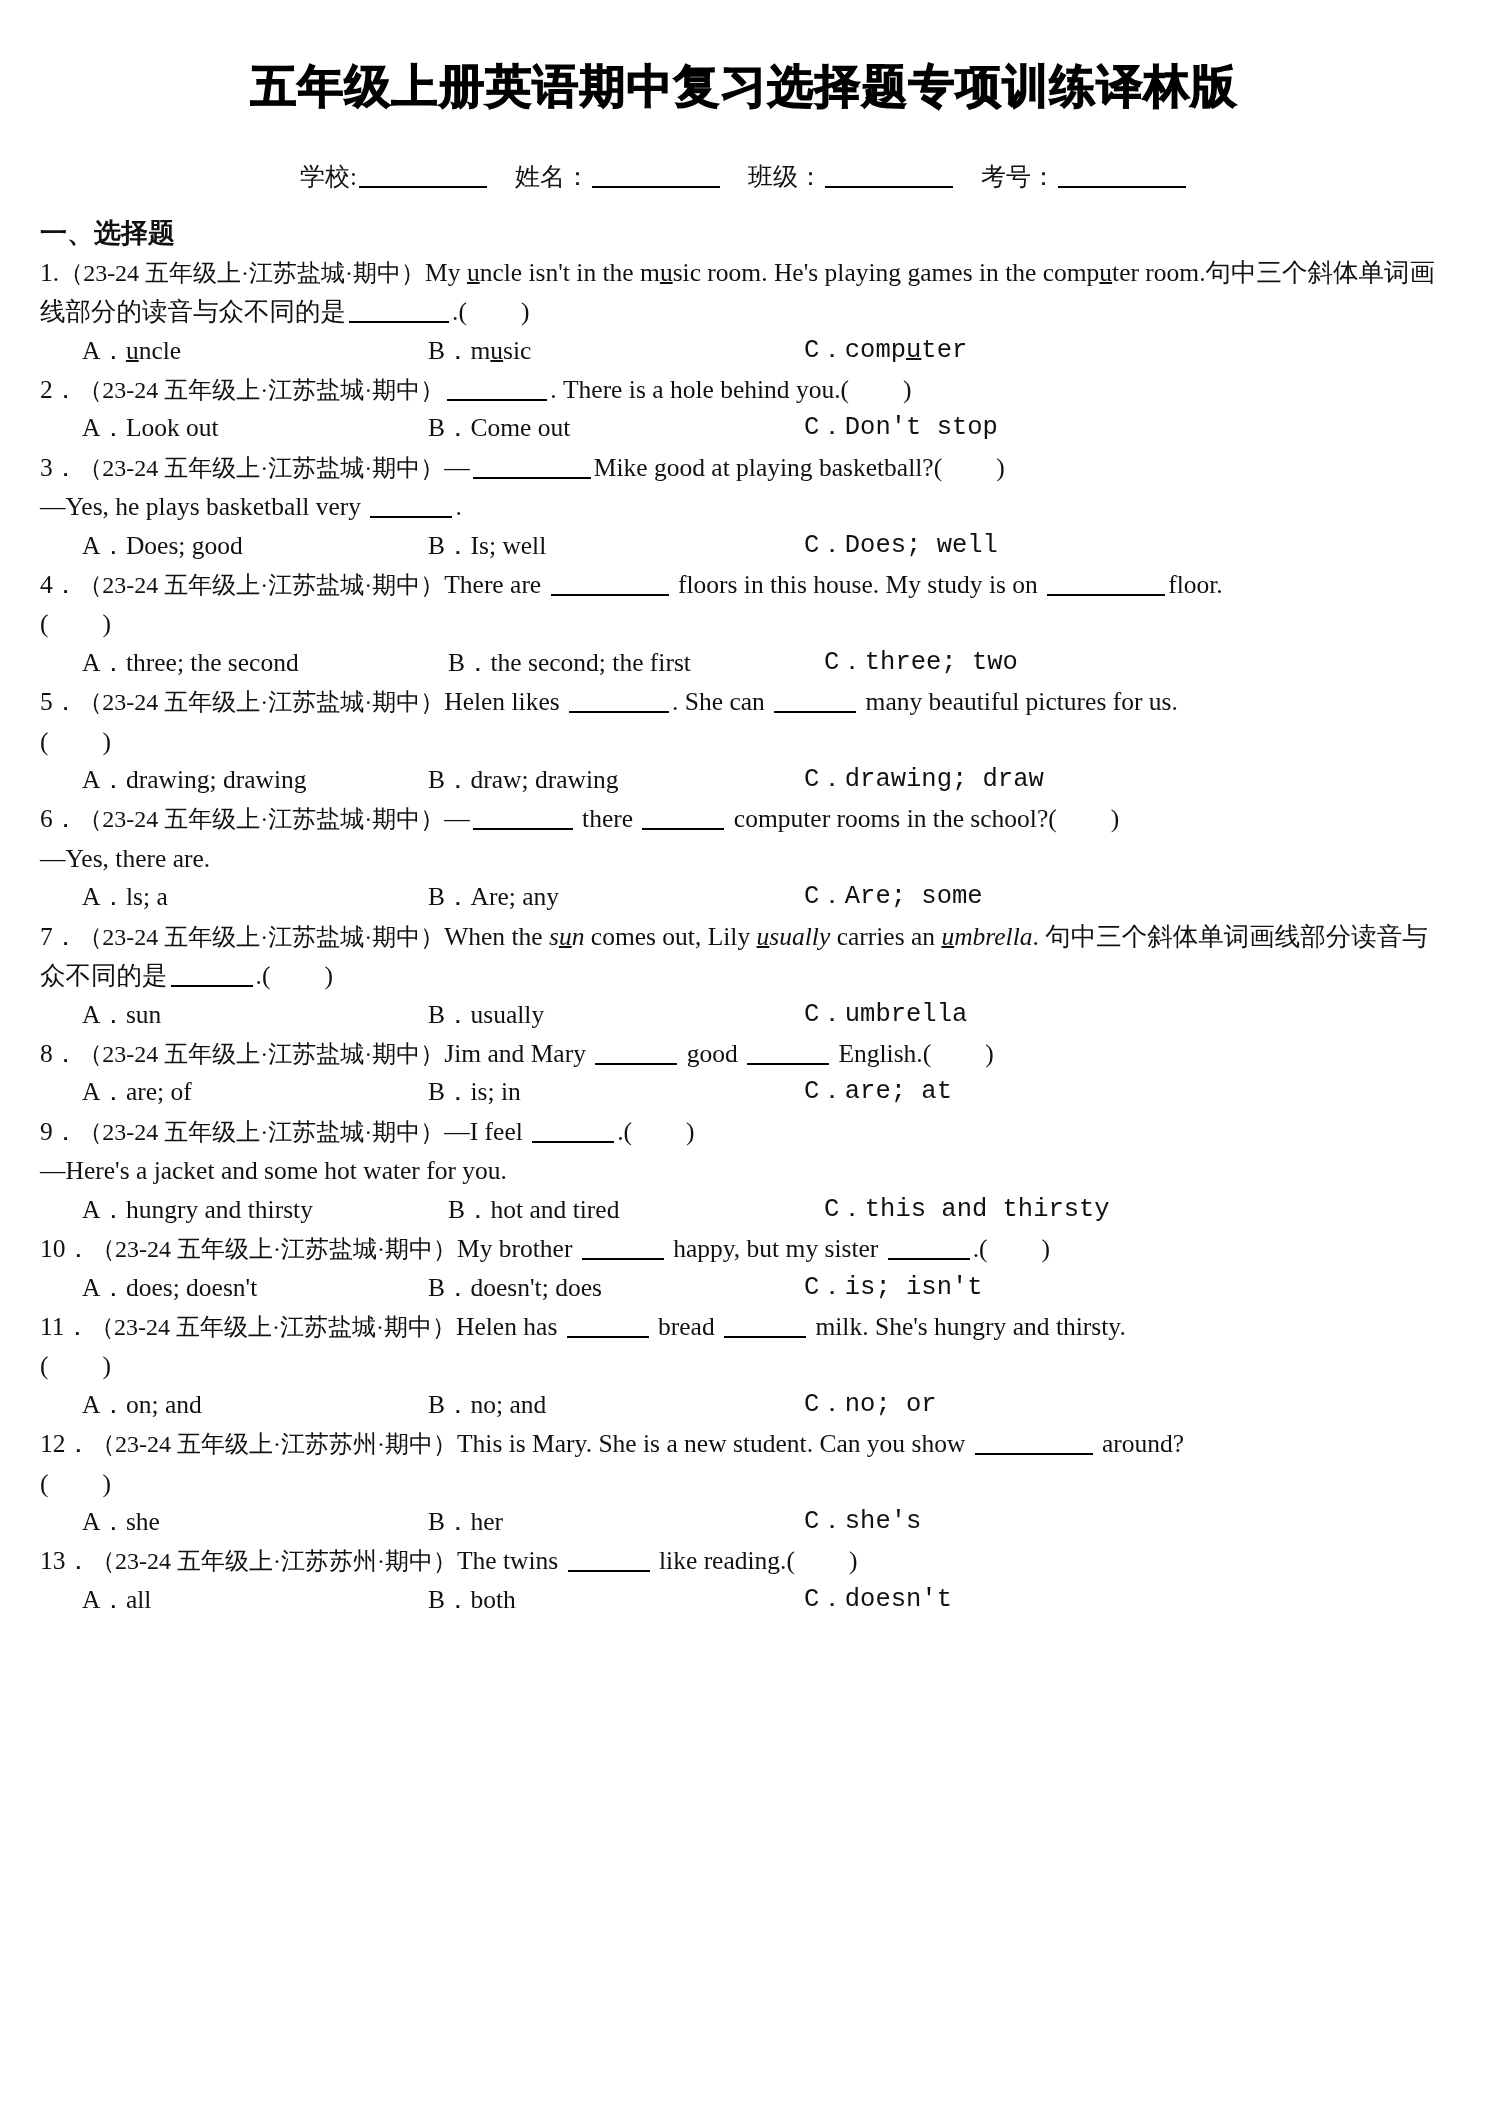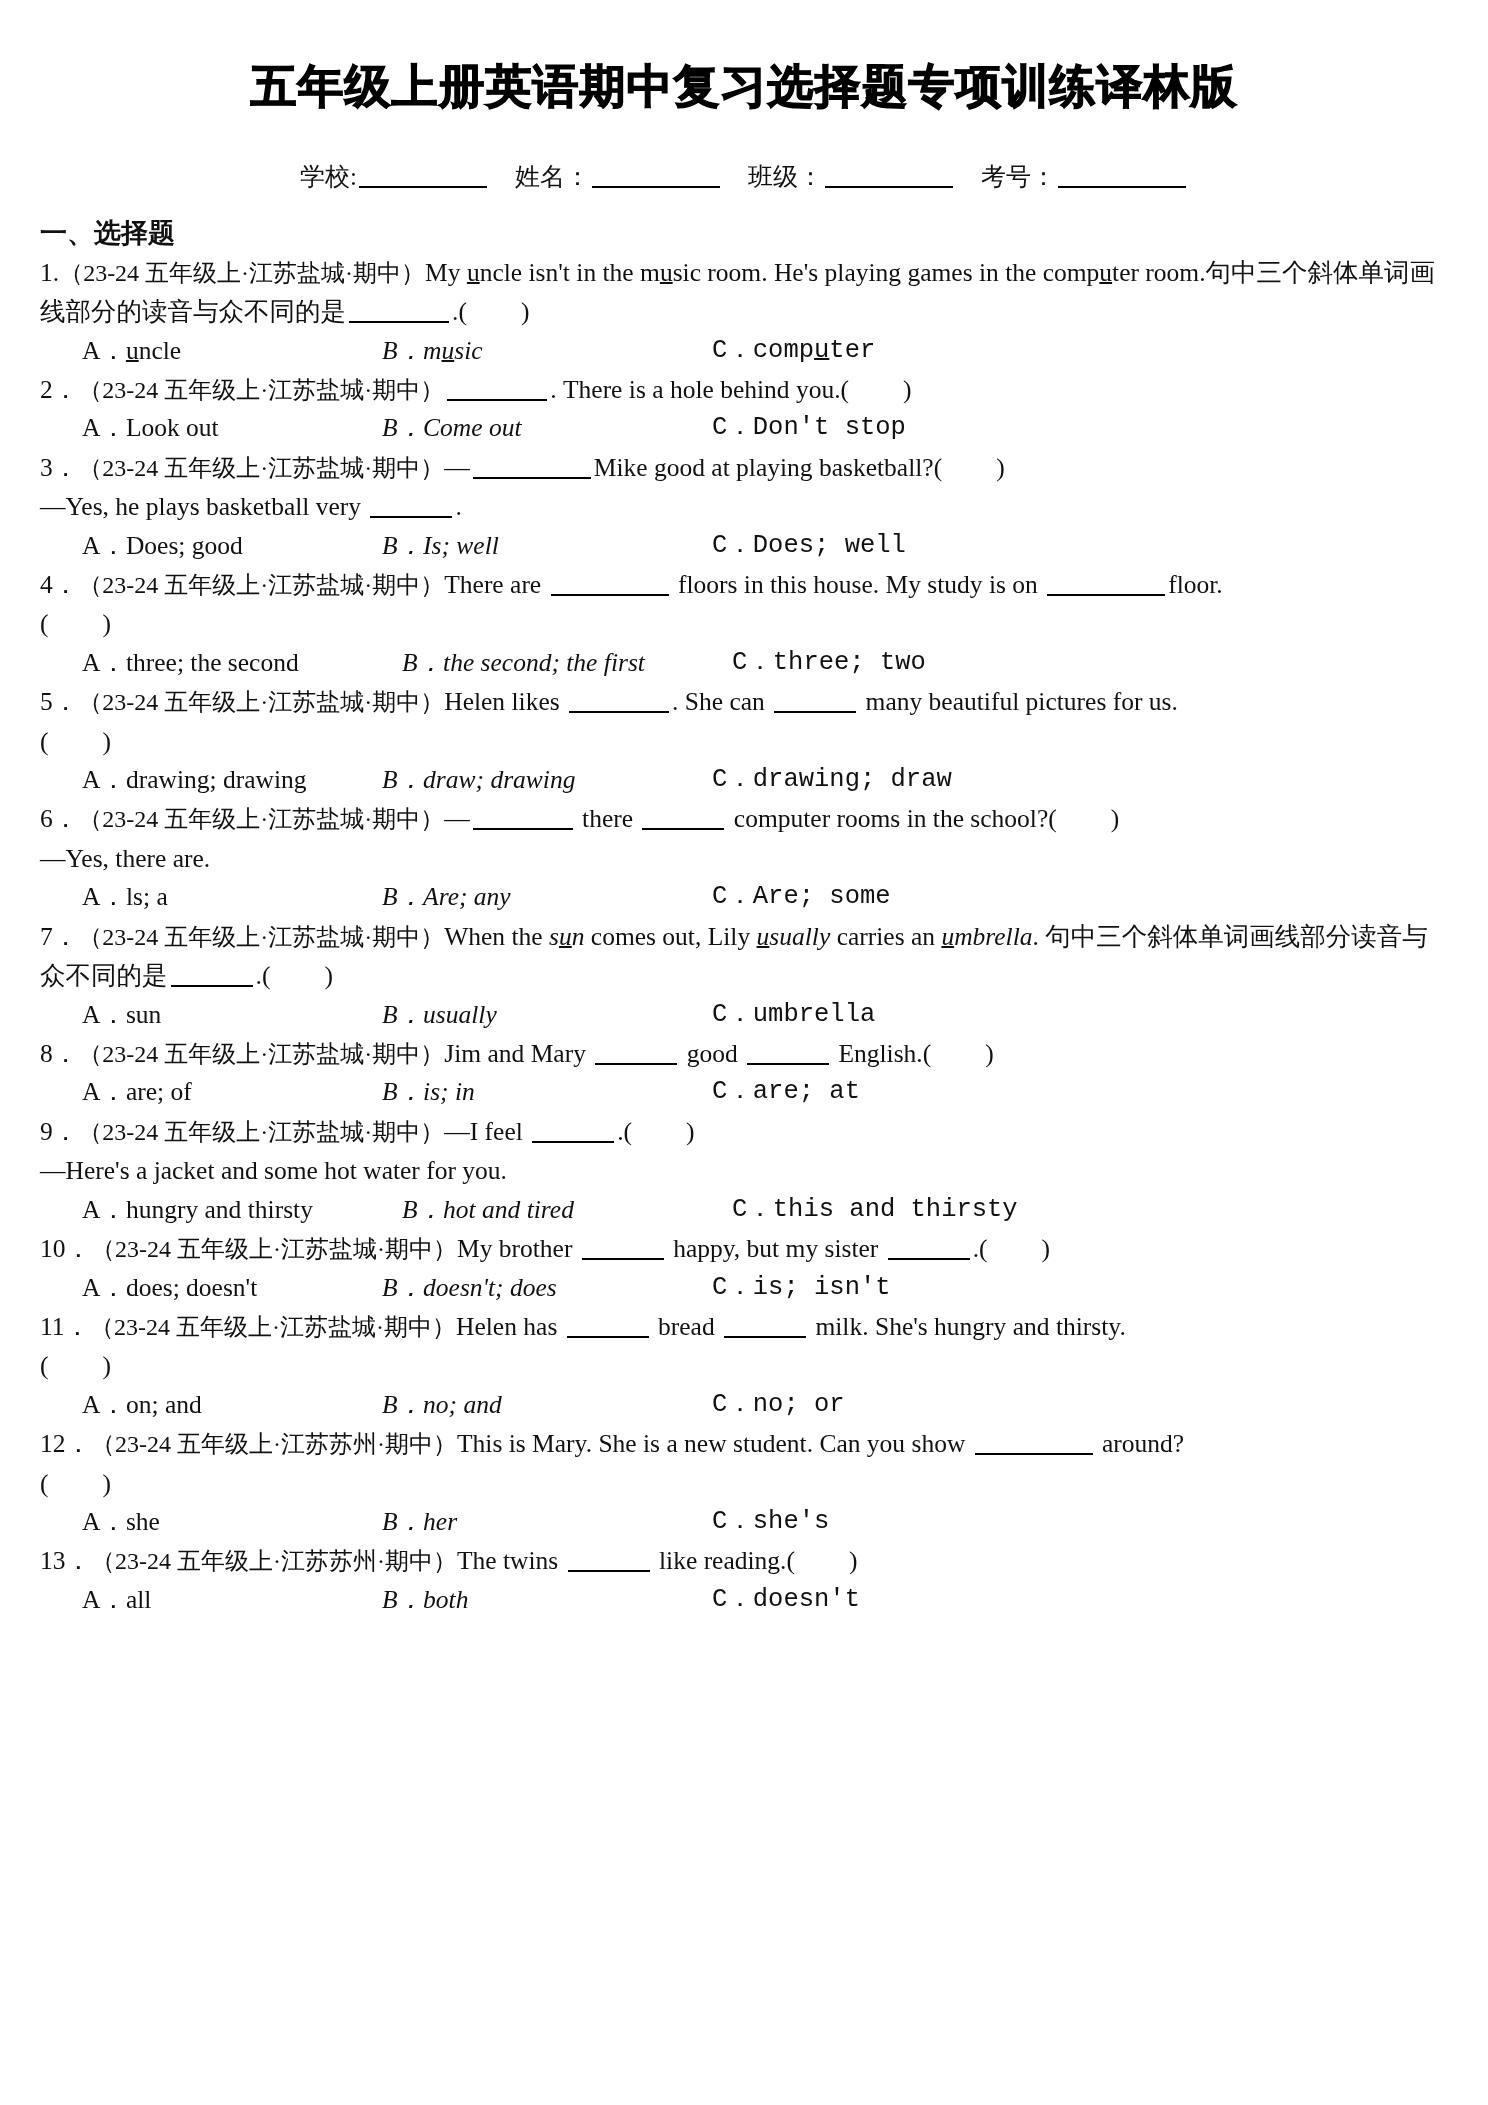--- a/index.html
+++ b/index.html
@@ -60,24 +60,25 @@
     text-align:left;
     margin:0;
     text-indent:0;
   }
   .q-options {
     font-size:25.5px;
     line-height:1.5;
     margin:0;
     display:flex;
     padding-left:42px;
+    gap:46px;
   }
   .opt { flex: 0 0 auto; }
   .opt.a { width:300px; }
-  .opt.b { width:330px;font-style:italic; }
+  .opt.b { width:330px; }
   .opt.c { width:auto;font-family:Liberation Mono, monospace; }
   .opt.a.wide { width:320px; }
   .opt.b.wide { width:330px; }
 
   .src { font-size:24px; }
   .num { font-weight:normal; }
   .blank-s { display:inline-block; width:82px; border-bottom:2.2px solid #000; vertical-align:-3px; margin:0 3px; }
   .blank-m { display:inline-block; width:100px; border-bottom:2.2px solid #000; vertical-align:-3px; margin:0 3px; }
   .blank-l { display:inline-block; width:118px; border-bottom:2.2px solid #000; vertical-align:-3px; margin:0 3px; }
   .paren { letter-spacing:0; }

